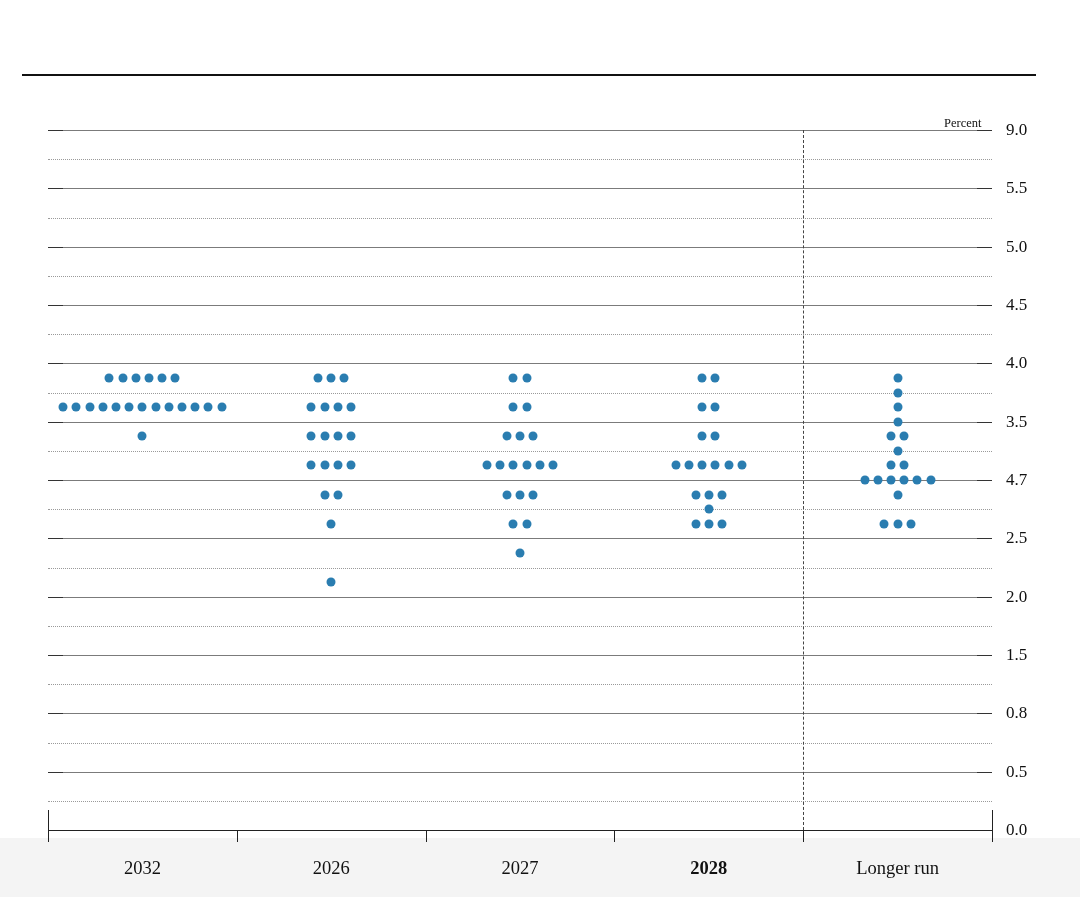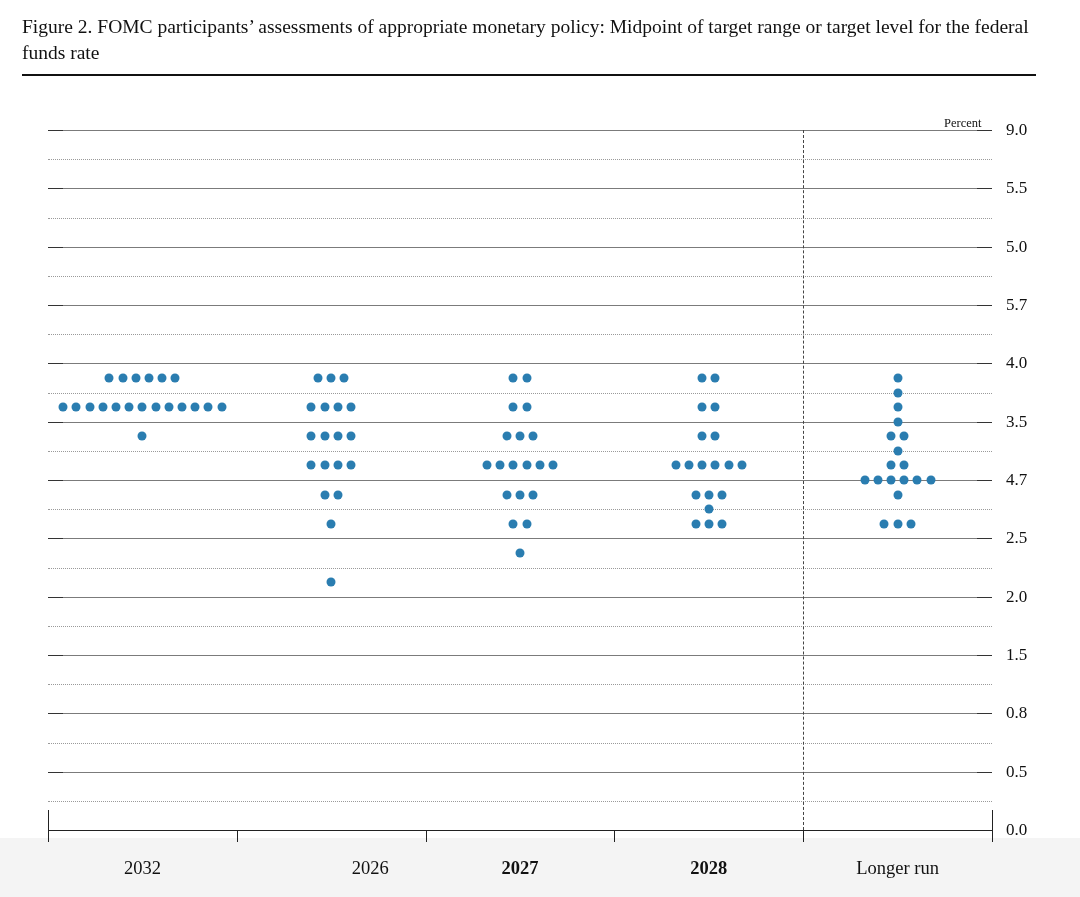--- a/index.html
+++ b/index.html
@@ -134,21 +134,20 @@
     width: 1080px;
     height: 59px;
     background: #f4f4f4;
   }
 </style>
 </head>
 <body>
 
 <div id="figure-root">
 
-  <div class="title-block">Figure 2. FOMC participants’ assessments of appropriate monetary policy: Midpoint of target range or target level for the federal funds rate</div>
   <div class="title-rule"></div>
 
   <div class="plot" id="plot-area">
     <div class="percent-label">Percent</div>
   <div class="gridline" style="top: 700px;"></div>
       <div class="tick-left" style="top: 700px;"></div>
       <div class="tick-right" style="top: 700px;"></div>
       <div class="gridline" style="top: 641.667px;"></div>
       <div class="tick-left" style="top: 641.667px;"></div>
       <div class="tick-right" style="top: 641.667px;"></div>
@@ -199,21 +198,21 @@
       <div class="gridline dotted" style="top: 29.1667px;"></div>
       <div class="ylabel" style="top: 700px;">0.0</div>
       <div class="ylabel" style="top: 641.667px;">0.5</div>
       <div class="ylabel" style="top: 583.333px;">0.8</div>
       <div class="ylabel" style="top: 525px;">1.5</div>
       <div class="ylabel" style="top: 466.667px;">2.0</div>
       <div class="ylabel" style="top: 408.333px;">2.5</div>
       <div class="ylabel" style="top: 350px;">4.7</div>
       <div class="ylabel" style="top: 291.667px;">3.5</div>
       <div class="ylabel" style="top: 233.333px;">4.0</div>
-      <div class="ylabel" style="top: 175px;">5.7</div>
+      <div class="ylabel" style="top: 175px;">4.5</div>
       <div class="ylabel" style="top: 116.667px;">5.0</div>
       <div class="ylabel" style="top: 58.3333px;">5.5</div>
       <div class="ylabel" style="top: 0px;">9.0</div>
       <div class="divider-vline" style="left: 755.2px;"></div>
       <div class="dot" style="left: 61.4px; top: 247.917px; background: rgb(42, 125, 176);"></div>
       <div class="dot" style="left: 74.6px; top: 247.917px; background: rgb(42, 125, 176);"></div>
       <div class="dot" style="left: 87.8px; top: 247.917px; background: rgb(42, 125, 176);"></div>
       <div class="dot" style="left: 101px; top: 247.917px; background: rgb(42, 125, 176);"></div>
       <div class="dot" style="left: 114.2px; top: 247.917px; background: rgb(42, 125, 176);"></div>
       <div class="dot" style="left: 127.4px; top: 247.917px; background: rgb(42, 125, 176);"></div>
@@ -314,17 +313,17 @@
 
 <div class="axis-cap" style="left: 48px;"></div>
     <div class="axis-cap" style="left: 992px;"></div>
     <div class="axis-tick" style="left: 48px;"></div>
     <div class="axis-tick" style="left: 236.8px;"></div>
     <div class="axis-tick" style="left: 425.6px;"></div>
     <div class="axis-tick" style="left: 614.4px;"></div>
     <div class="axis-tick" style="left: 803.2px;"></div>
     <div class="axis-tick" style="left: 992px;"></div>
     <div class="xlabel" style="left: 142.4px;">2032</div>
-    <div class="xlabel" style="left: 331.2px; margin-left: 39px;">2026</div>
-    <div class="xlabel" style="left: 520px; font-weight: bold;">2027</div>
+    <div class="xlabel" style="left: 331.2px;">2026</div>
+    <div class="xlabel" style="left: 520px;">2027</div>
     <div class="xlabel" style="left: 708.8px; font-weight: bold;">2028</div>
     <div class="xlabel" style="left: 897.6px;">Longer run</div>
   </div>
 
 </body></html>

